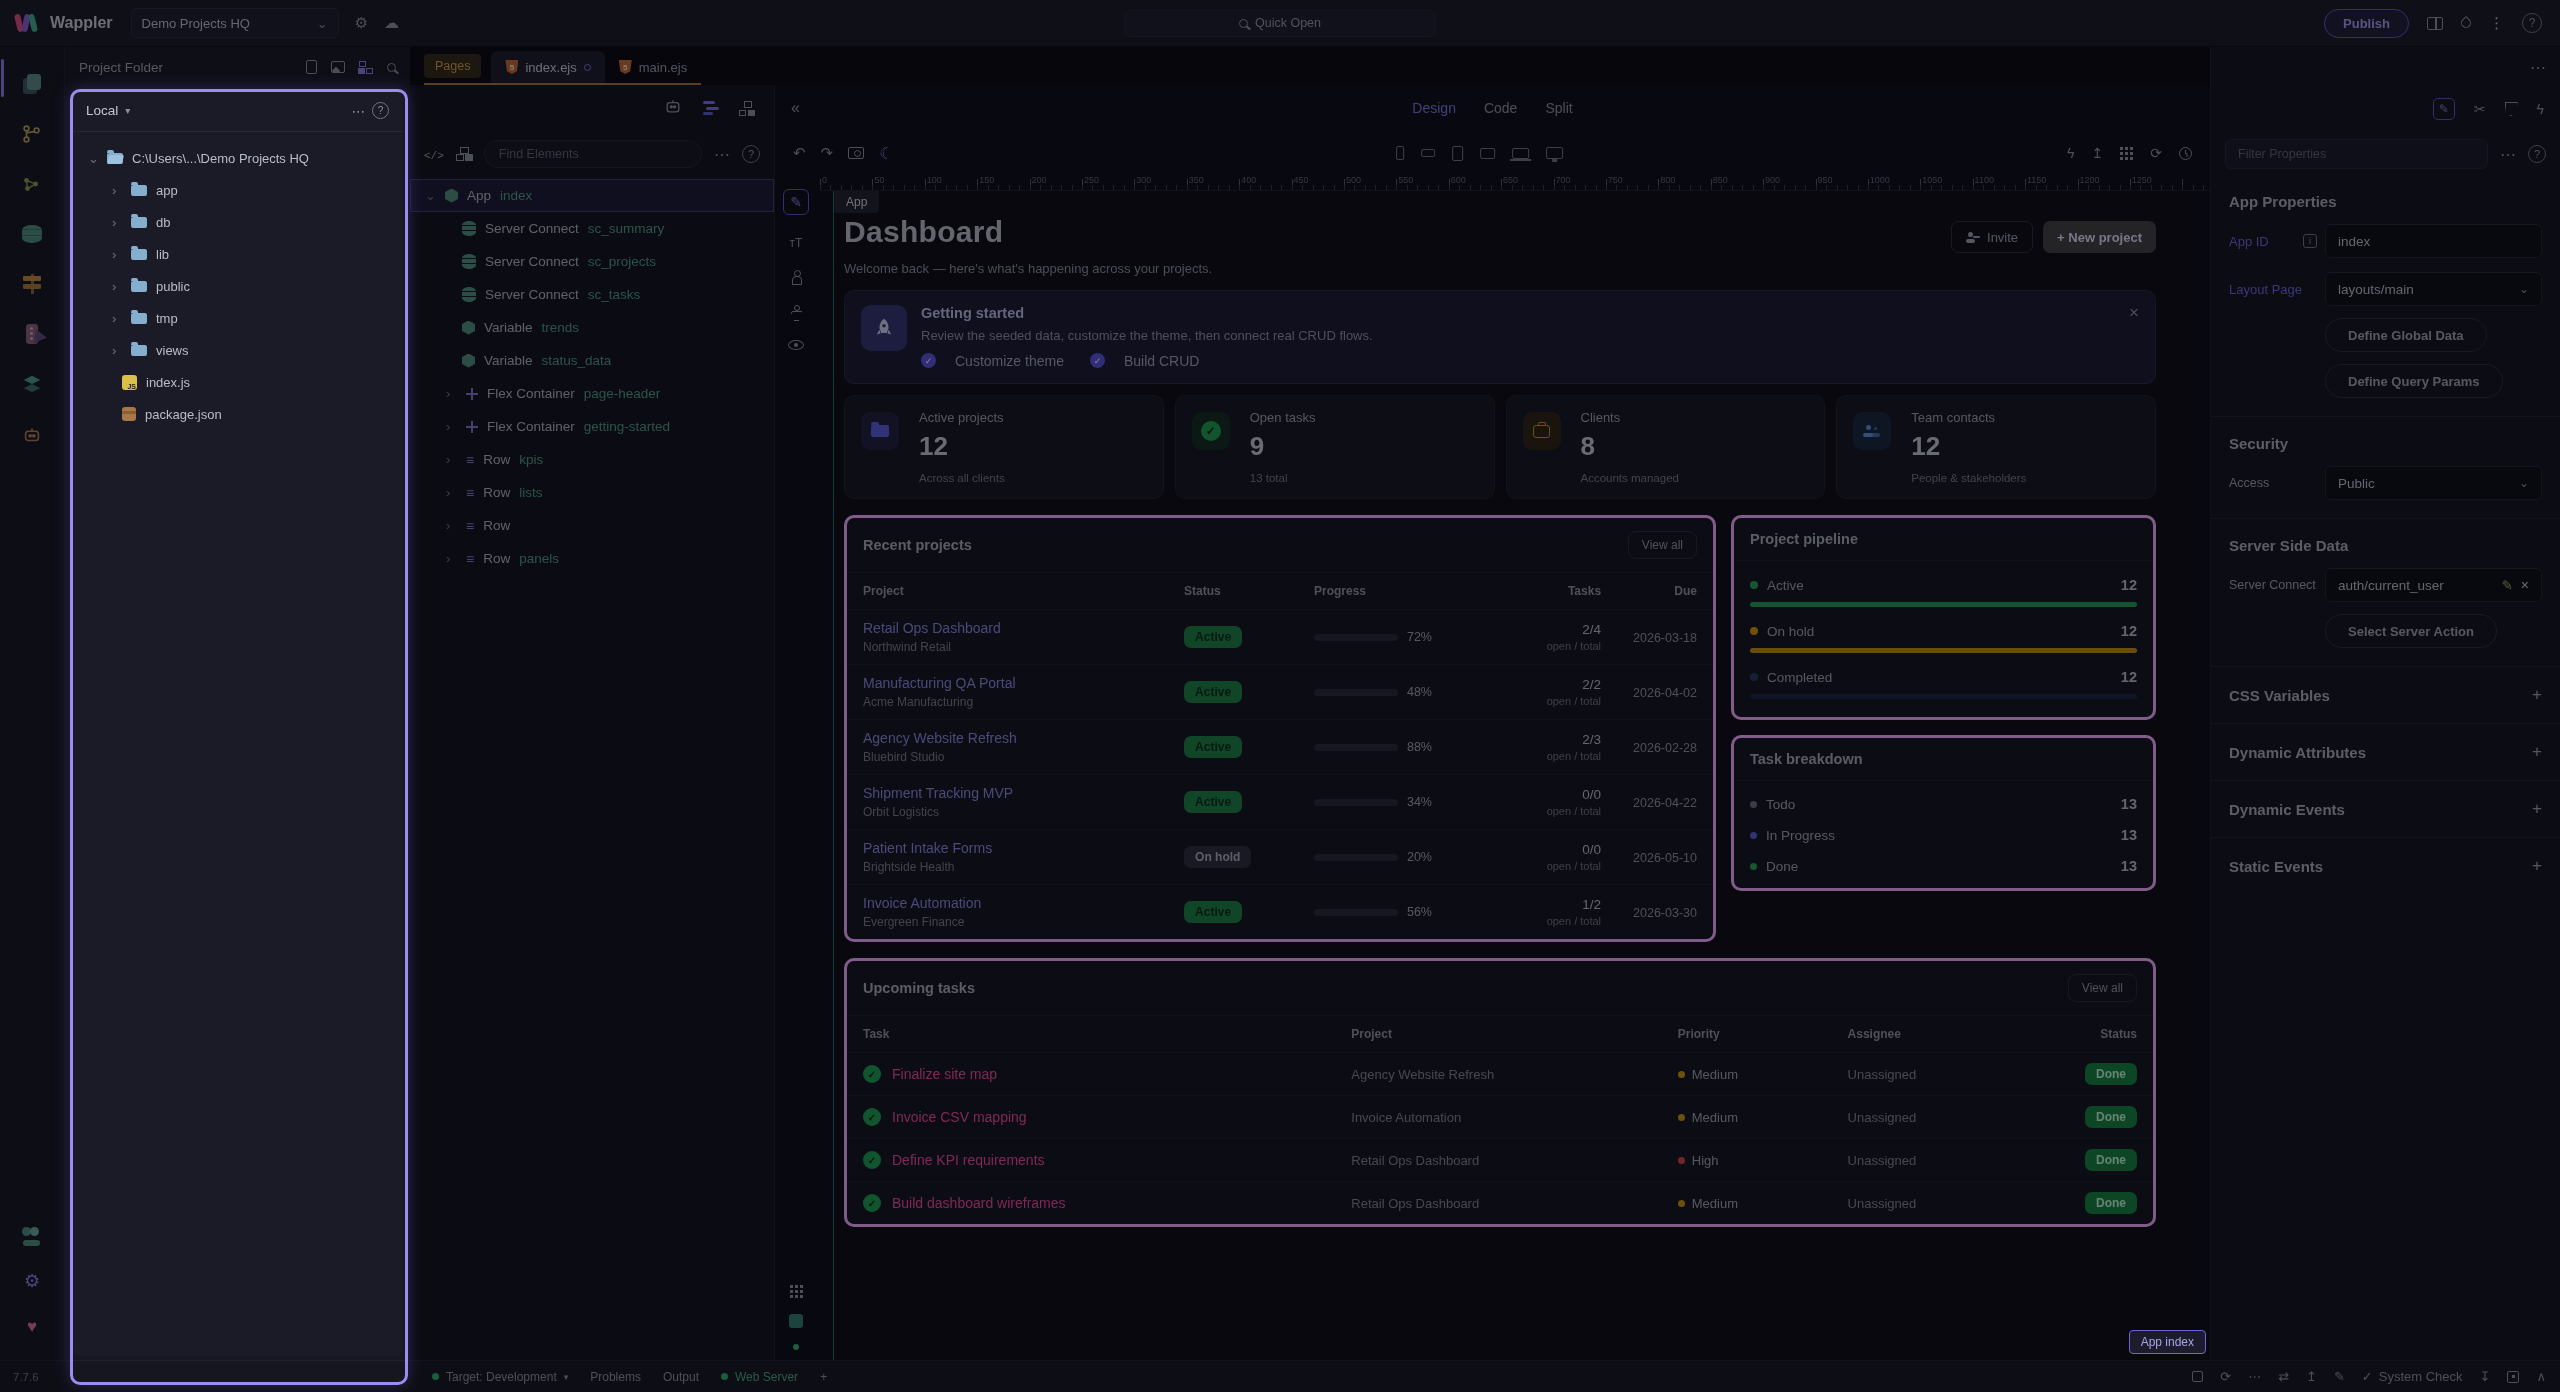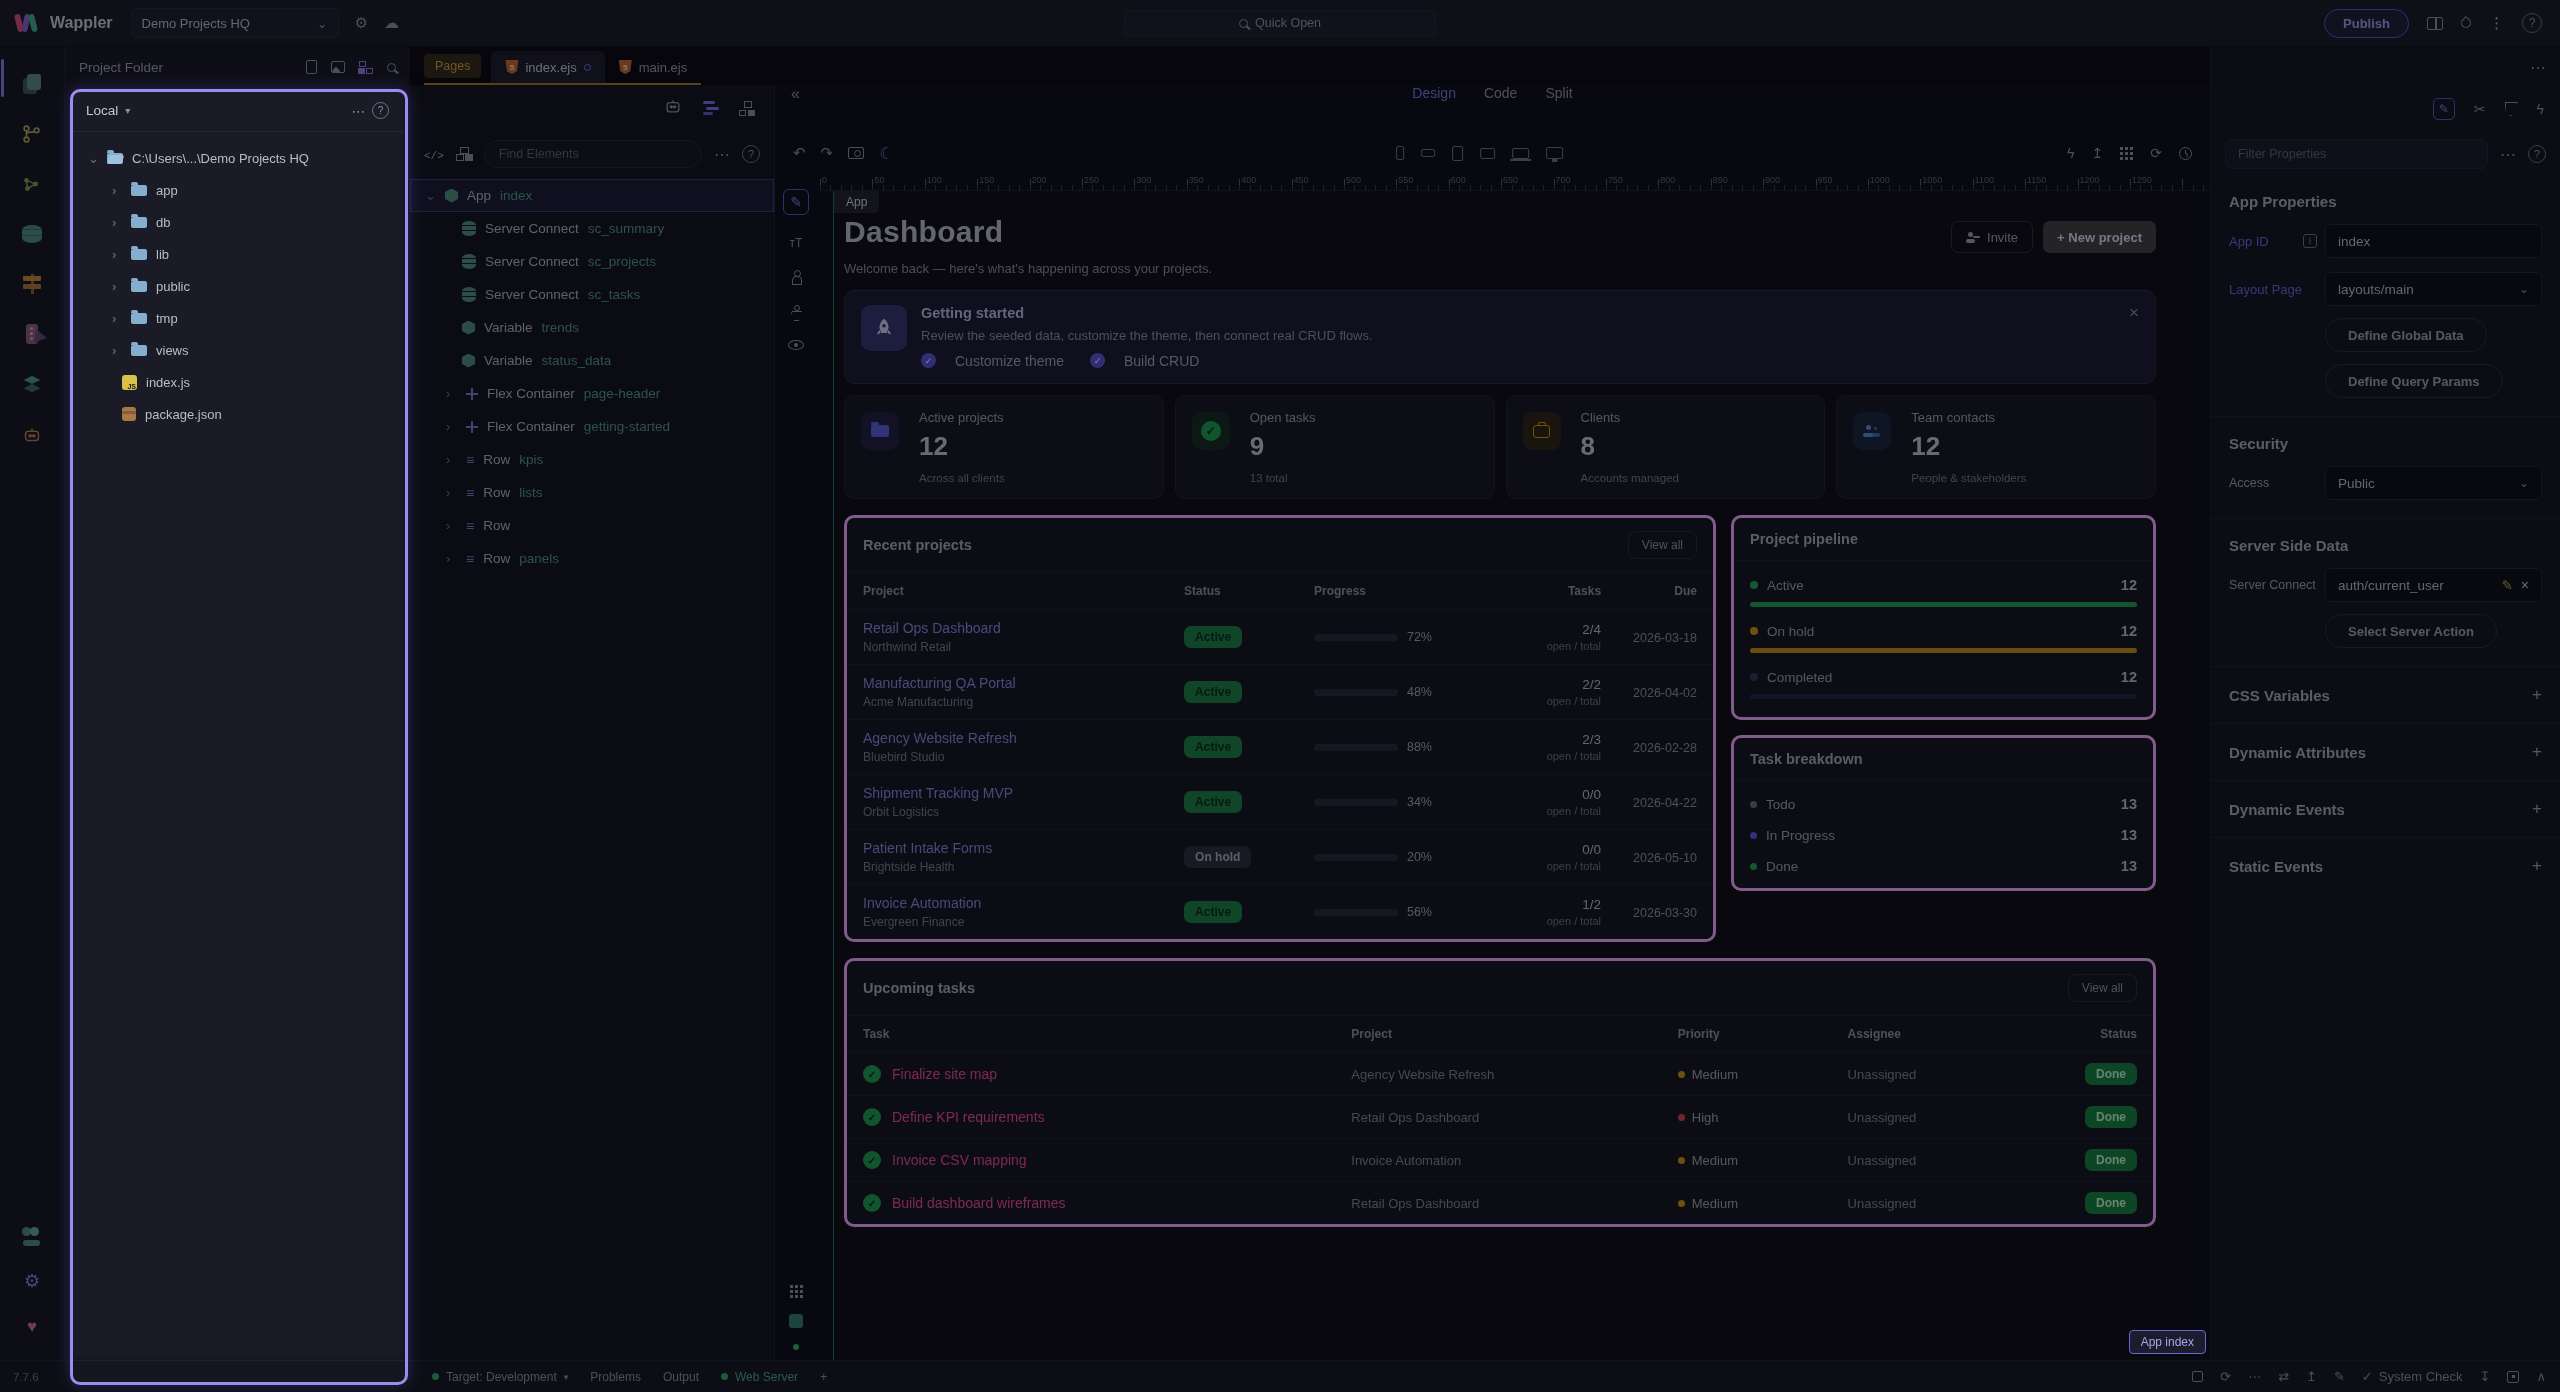--- a/index.html
+++ b/index.html
@@ -151,21 +151,21 @@
   .cube { width:13px; height:14px; background:#4f8f7c; clip-path:polygon(50% 0,100% 25%,100% 75%,50% 100%,0 75%,0 25%); flex:0 0 auto;}
   .dbic { width:14px; height:15px; background:#4f8f7c; border-radius:7px/4px; flex:0 0 auto;
     background-image:linear-gradient(#0000 0 4px,#12121b 4px 5px,#0000 5px 9px,#12121b 9px 10px,#0000 10px); }
   .flexic { width:12px; height:12px; position:relative; flex:0 0 auto; }
   .flexic::before { content:""; position:absolute; left:5px; top:0; bottom:0; width:2px; background:#7d77cc; }
   .flexic::after { content:""; position:absolute; top:5px; left:0; right:0; height:2px; background:#7d77cc; }
   .rowic { color:#7d77cc; font-size:14px; line-height:1; }
 
   
   .canvas { flex:1; background:#0d0d15; position:relative; display:flex; flex-direction:column; min-width:0;}
-  .canvas-top { height:46px; display:flex; position:relative; }
+  .canvas-top { height:46px; display:flex; align-items:center; position:relative; }
   .canvas-top .g-dcol { position:absolute; left:16px; color:#8d919c; font-size:16px; }
   .modes { margin:0 auto; display:flex; gap:28px; font-size:14px; color:#8d919c; }
   .modes .on { color:#7b74e0; }
   .canvas-toolbar { height:44px; display:flex; align-items:center; padding:0 18px; gap:16px; color:#8d919c; position:relative;}
   .ct-grp { display:flex; gap:15px; align-items:center; font-size:15px; }
   .ic-cam { width:16px; height:12px; border:1.4px solid #8d919c; border-radius:2px; position:relative; }
   .ic-cam::after { content:""; position:absolute; left:4.5px; top:2px; width:5px; height:5px; border:1.3px solid #8d919c; border-radius:50%; }
   .g-moon { color:#8a7ce0; font-size:16px; }
   .devs { position:absolute; left:50%; transform:translateX(-58%); display:flex; gap:17px; align-items:center; }
   .devs i { border:1.4px solid #6f7380; border-radius:2px; display:block; }
@@ -984,45 +984,45 @@
                       <span>Medium</span>
                     </span>
                   </td>
                 <td><span class="gproj">Unassigned</span></td>
                 <td><span class="badge b-done">Done</span></td>
               </tr>
               <tr>
                 <td>
                     <span class="task-cell">
                       <span class="ckc" style="width:18px;height:18px;font-size:10px;"></span>
-                      <span class="taskname">Define KPI requirements</span>
+                      <span class="taskname">Invoice CSV mapping</span>
                     </span>
                   </td>
-                <td><span class="gproj">Retail Ops Dashboard</span></td>
+                <td><span class="gproj">Invoice Automation</span></td>
                 <td>
                     <span class="prio">
-                      <span class="dot c-red" style="width:7px;height:7px;"></span>
-                      <span>High</span>
+                      <span class="dot c-amber" style="width:7px;height:7px;"></span>
+                      <span>Medium</span>
                     </span>
                   </td>
                 <td><span class="gproj">Unassigned</span></td>
                 <td><span class="badge b-done">Done</span></td>
               </tr>
               <tr>
                 <td>
                     <span class="task-cell">
                       <span class="ckc" style="width:18px;height:18px;font-size:10px;"></span>
-                      <span class="taskname">Invoice CSV mapping</span>
+                      <span class="taskname">Define KPI requirements</span>
                     </span>
                   </td>
-                <td><span class="gproj">Invoice Automation</span></td>
+                <td><span class="gproj">Retail Ops Dashboard</span></td>
                 <td>
                     <span class="prio">
-                      <span class="dot c-amber" style="width:7px;height:7px;"></span>
-                      <span>Medium</span>
+                      <span class="dot c-red" style="width:7px;height:7px;"></span>
+                      <span>High</span>
                     </span>
                   </td>
                 <td><span class="gproj">Unassigned</span></td>
                 <td><span class="badge b-done">Done</span></td>
               </tr>
               <tr>
                 <td>
                     <span class="task-cell">
                       <span class="ckc" style="width:18px;height:18px;font-size:10px;"></span>
                       <span class="taskname">Build dashboard wireframes</span>

